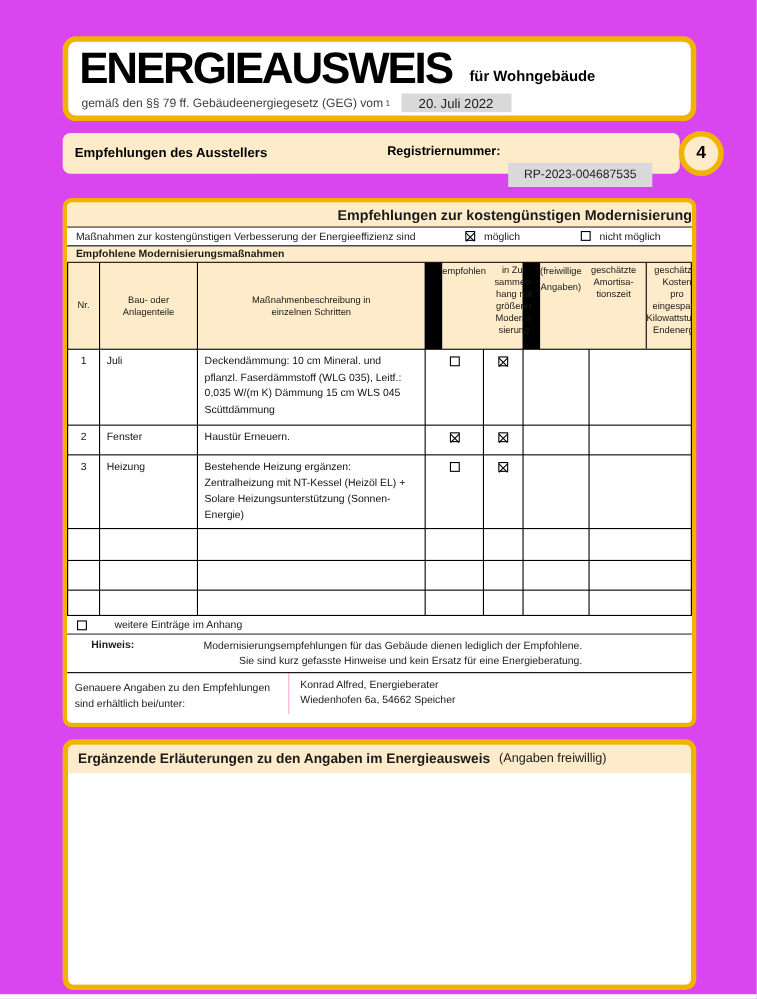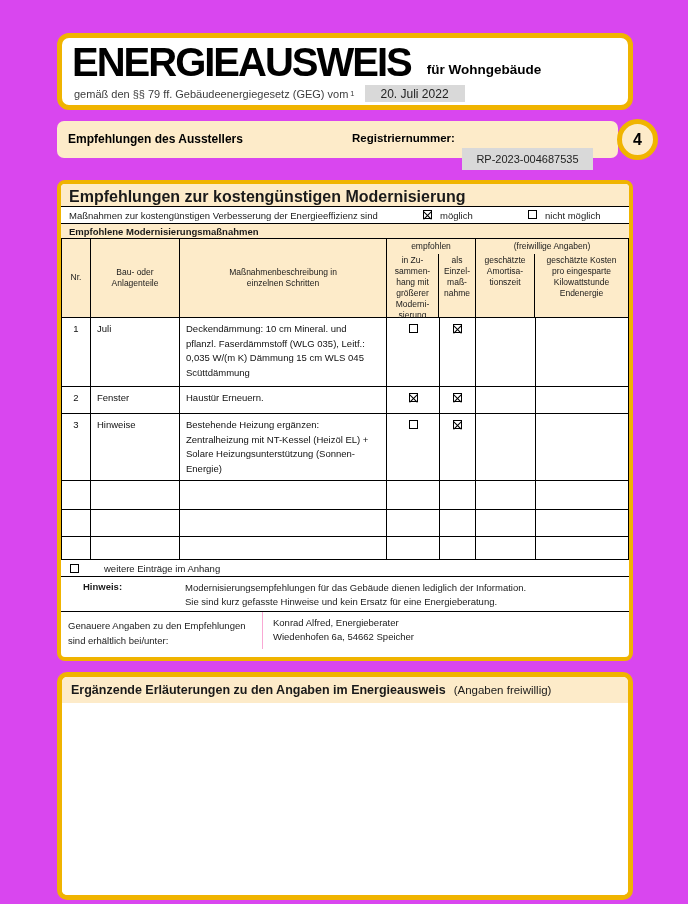--- a/index.html
+++ b/index.html
@@ -32,56 +32,56 @@
   .reg-field{position:absolute;left:405px;top:7px;width:131px;height:22px;background:var(--gray);
     display:flex;align-items:center;justify-content:center;font-size:11px;color:#222;margin-top:20px;}
   .page-circle{position:absolute;left:617px;top:119px;width:41px;height:41px;
     border:5px solid var(--accent);border-radius:50%;background:var(--cream);
     display:flex;align-items:center;justify-content:center;font-size:16px;font-weight:bold;color:#000;}
 
   
   .box1{position:absolute;left:57px;top:180px;width:576px;height:481px;
     border:4px solid var(--accent);border-radius:8px;background:#fff;overflow:hidden;}
   .sec-title{height:23px;background:var(--cream);border-bottom:1px solid #000;
-    font-size:16px;font-weight:bold;padding:4px 0 0 8px;color:#1a1a1a;}
+    font-size:13px;font-weight:bold;padding:4px 0 0 8px;color:#1a1a1a;text-align:right;}
   .possible-row{position:relative;height:17px;border-bottom:1px solid #000;font-size:9.5px;background:#fff;}
   .possible-row .stmt{position:absolute;left:8px;top:3px;}
   .cb{display:inline-block;width:9px;height:9px;border:1px solid #000;background:#fff;position:relative;}
   .cb.checked::before,.cb.checked::after{content:"";position:absolute;left:-2px;right:-2px;top:50%;height:1px;background:#000;}
   .cb.checked::before{transform:rotate(45deg);}
   .cb.checked::after{transform:rotate(-45deg);}
   .pos-cb1{position:absolute;left:362px;top:3px;}
   .pos-lbl1{position:absolute;left:379px;top:3px;}
   .pos-cb2{position:absolute;left:467px;top:3px;}
   .pos-lbl2{position:absolute;left:484px;top:3px;}
   .rec-stripe{height:15px;background:var(--cream);border-bottom:1px solid #000;
     font-size:9.5px;font-weight:bold;padding:2px 0 0 8px;color:#1a1a1a;}
 
   
   .table-grid{display:grid;grid-template-columns:28px 88px 206px 52px 35px 59px 1fr;
     grid-template-rows:78px 68px 26px 66px 28px 26px 22px;
     gap:1px;background:#000;border-left:1px solid #000;border-right:1px solid #000;border-bottom:1px solid #000;}
   .th{background:var(--cream);display:flex;align-items:center;justify-content:center;
     text-align:center;font-size:8.5px;line-height:1.3;color:#1a1a1a;}
-  .th-group{background:var(--cream);display:flex;flex-direction:column;padding:0;}
+  .th-group{background:var(--cream);display:flex;flex-direction:row;padding:0;margin-left:15px;}
   .group-label{height:15px;line-height:15px;text-align:center;font-size:8.5px;}
   .group-sub{flex:1;display:flex;}
   .sub-cell{display:flex;justify-content:center;text-align:center;font-size:8.5px;line-height:1.3;padding-top:1px;}
   .sub-a{width:52px;border-right:1px solid #000;}
   .sub-a2{width:59px;border-right:1px solid #000;}
   .sub-b{flex:1;}
   .span2{grid-column:span 2;}
   .td{background:#fff;font-size:9.5px;line-height:1.55;padding:4px 4px 0 6px;color:#111;}
   .td.center{text-align:center;padding-left:0;padding-right:0;}
   .td .cb{margin-top:2px;}
 
   .more-row{height:17px;border-bottom:1px solid #000;display:flex;align-items:center;
     font-size:9.5px;background:#fff;padding-left:9px;gap:16px;}
   .more-row .cb{margin-right:9px;}
-  .note-row{position:relative;height:35px;border-bottom:1px solid #000;font-size:9.5px;background:#fff;}
+  .note-row{position:relative;height:35px;border-bottom:1px solid #000;font-size:9.5px;background:#fff;text-align:right;}
   .note-label{position:absolute;left:22px;top:4px;font-weight:bold;}
   .note-text{position:absolute;left:124px;top:4px;line-height:14px;}
   .details-row{display:flex;height:37px;background:#fff;font-size:9.5px;}
   .details-left{width:202px;border-right:1px solid #f9a8d4;padding:6px 4px 0 7px;line-height:15px;}
   .details-right{flex:1;padding:4px 4px 0 10px;line-height:14px;}
 
   
   .box2{position:absolute;left:57px;top:672px;width:576px;height:228px;
     border:5px solid var(--accent);border-radius:10px;background:#fff;overflow:hidden;}
   .supp-band{height:26px;background:var(--cream);display:flex;align-items:center;padding-left:9px;}
@@ -174,21 +174,21 @@
 
       <div class="td center">2</div>
       <div class="td">Fenster</div>
       <div class="td pre">Haustür Erneuern.</div>
       <div class="td center"><span class="cb checked"></span></div>
       <div class="td center"><span class="cb checked"></span></div>
       <div class="td"></div>
       <div class="td"></div>
 
       <div class="td center">3</div>
-      <div class="td">Hinweise</div>
+      <div class="td">Heizung</div>
       <div class="td pre">Bestehende Heizung ergänzen:
 Zentralheizung mit NT-Kessel (Heizöl EL) +
 Solare Heizungsunterstützung (Sonnen-
 Energie)</div>
       <div class="td center"><span class="cb"></span></div>
       <div class="td center"><span class="cb checked"></span></div>
       <div class="td"></div>
       <div class="td"></div>
 
       <div class="td center"></div>
@@ -216,21 +216,21 @@
       <div class="td"></div>
     </div>
 
     <div class="more-row">
       <span class="cb"></span>
       <span>weitere Einträge im Anhang</span>
     </div>
 
     <div class="note-row">
       <span class="note-label">Hinweis:</span>
-      <span class="note-text pre">Modernisierungsempfehlungen für das Gebäude dienen lediglich der Information.
+      <span class="note-text pre">Modernisierungsempfehlungen für das Gebäude dienen lediglich der Empfohlene.
 Sie sind kurz gefasste Hinweise und kein Ersatz für eine Energieberatung.</span>
     </div>
 
     <div class="details-row">
       <div class="details-left pre">Genauere Angaben zu den Empfehlungen
 sind erhältlich bei/unter:</div>
       <div class="details-right pre">Konrad Alfred, Energieberater
 Wiedenhofen 6a, 54662 Speicher</div>
     </div>
   </div>

